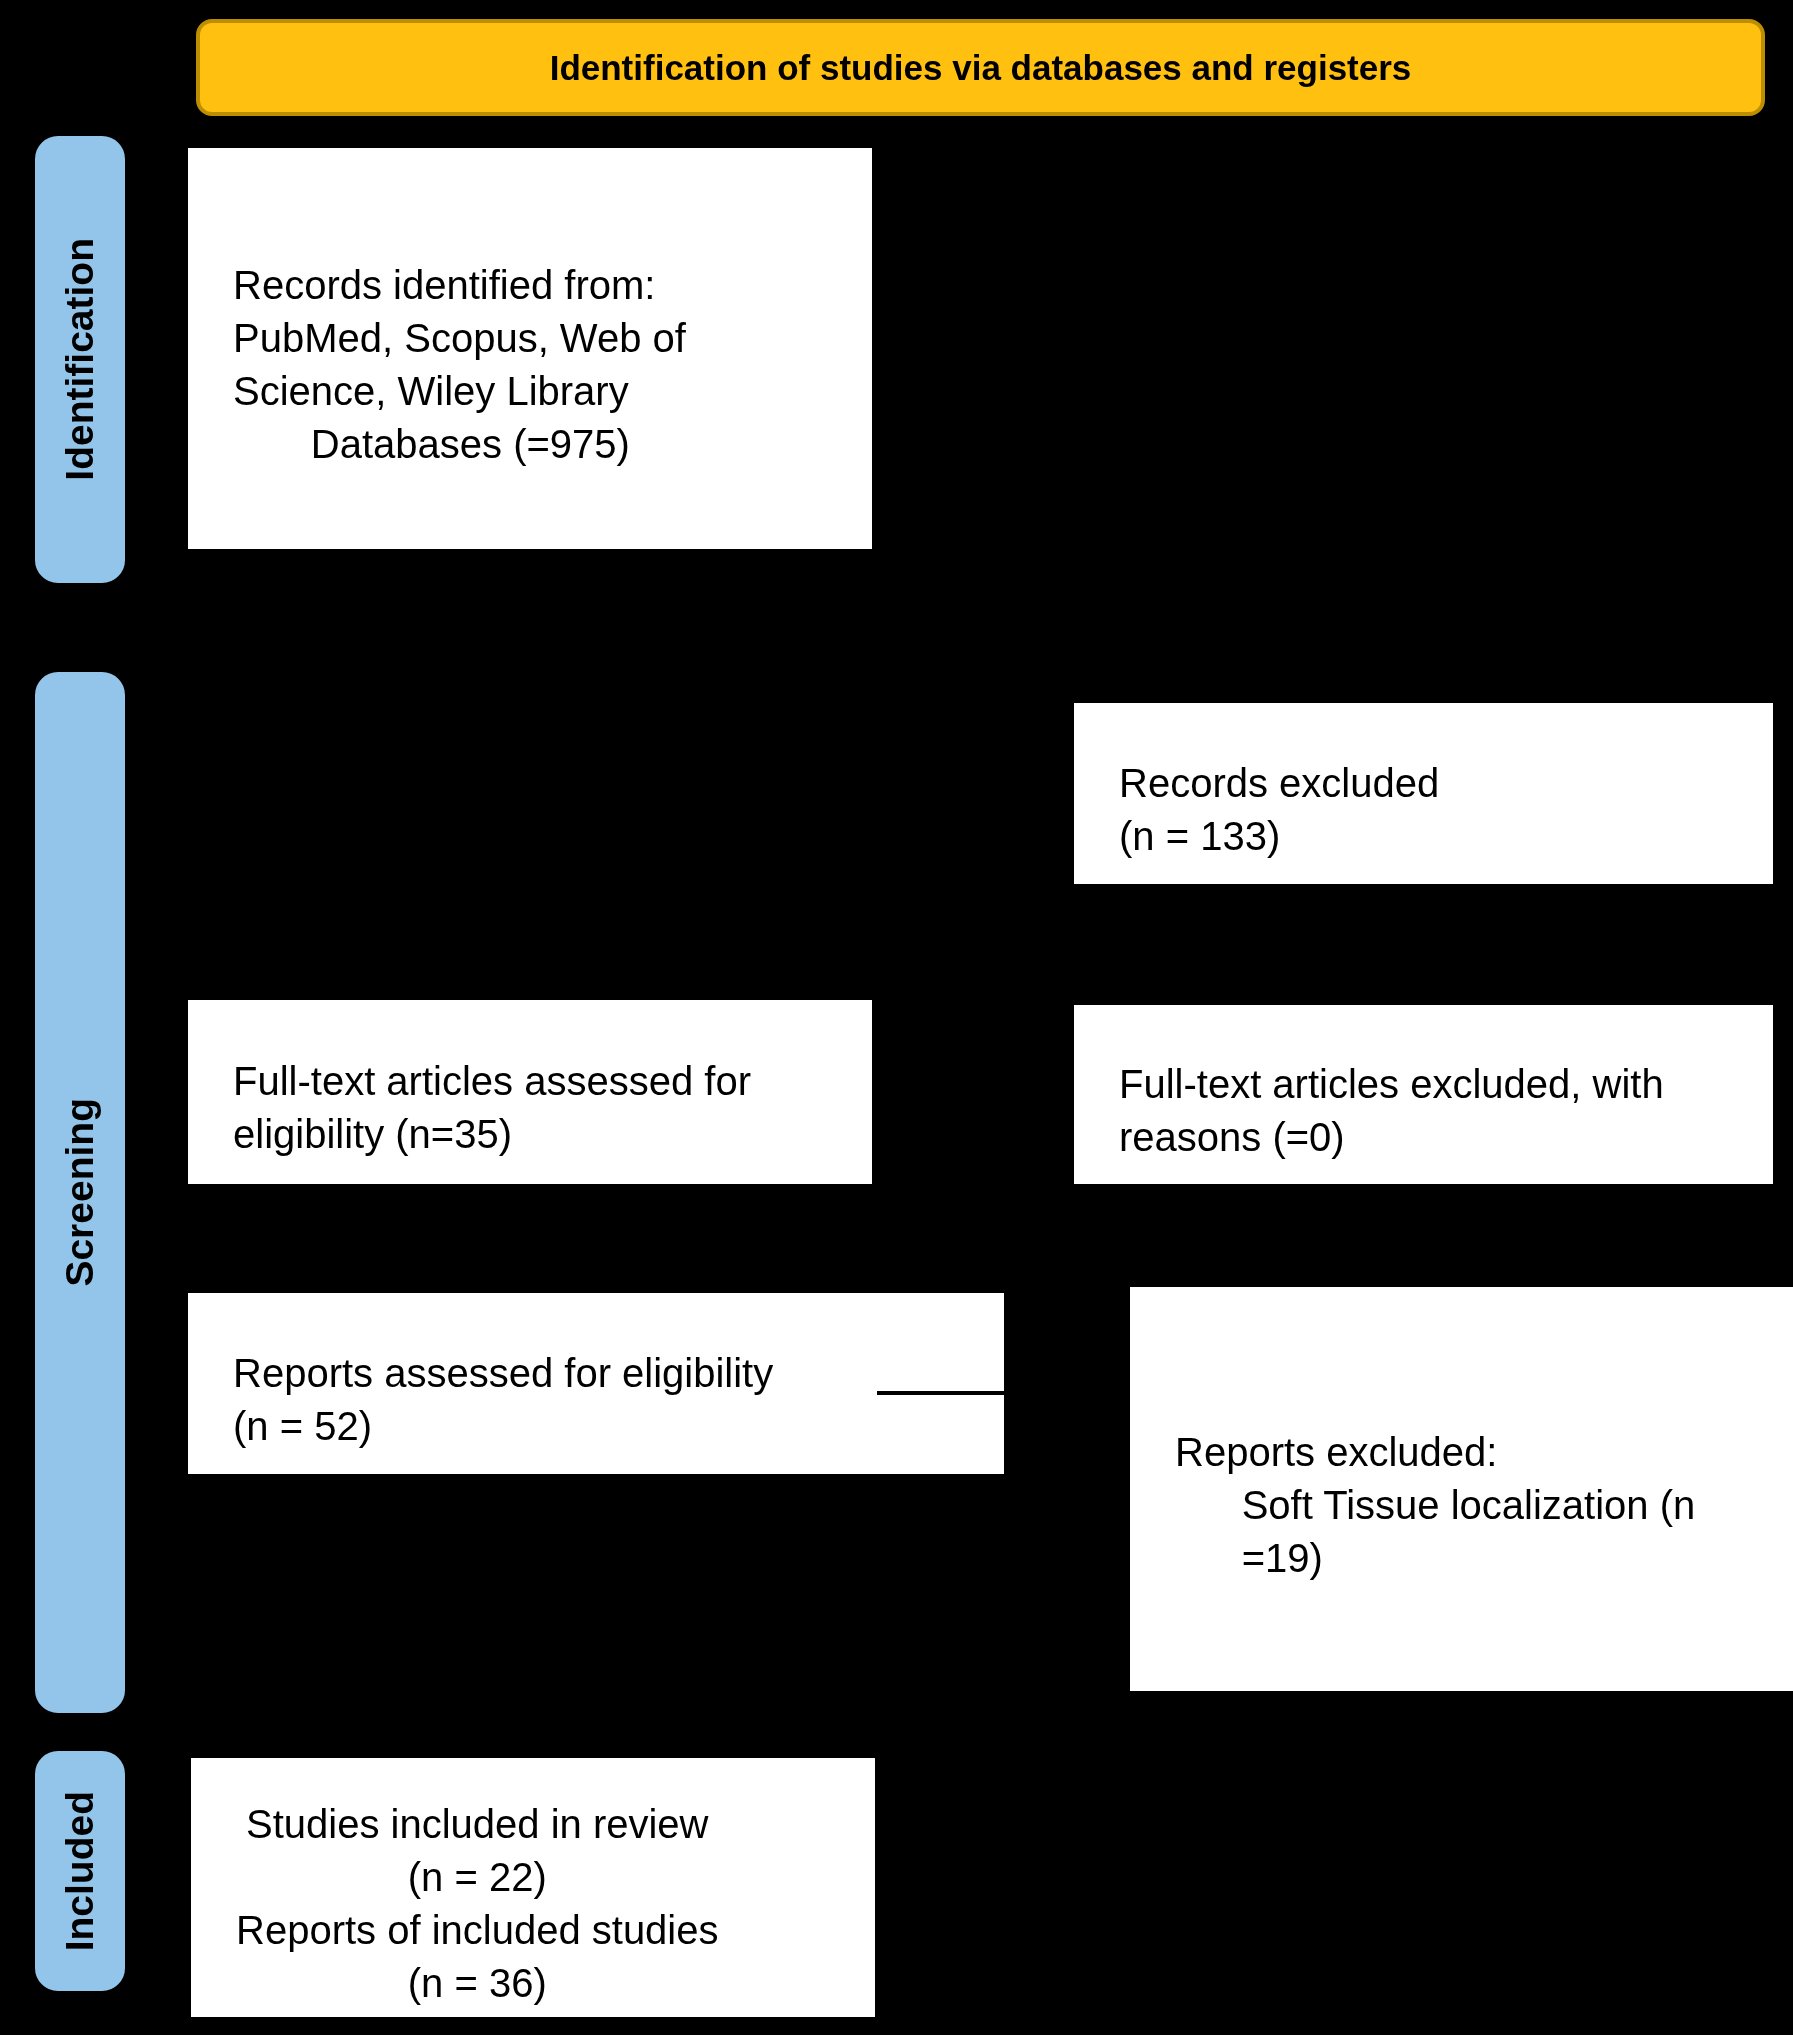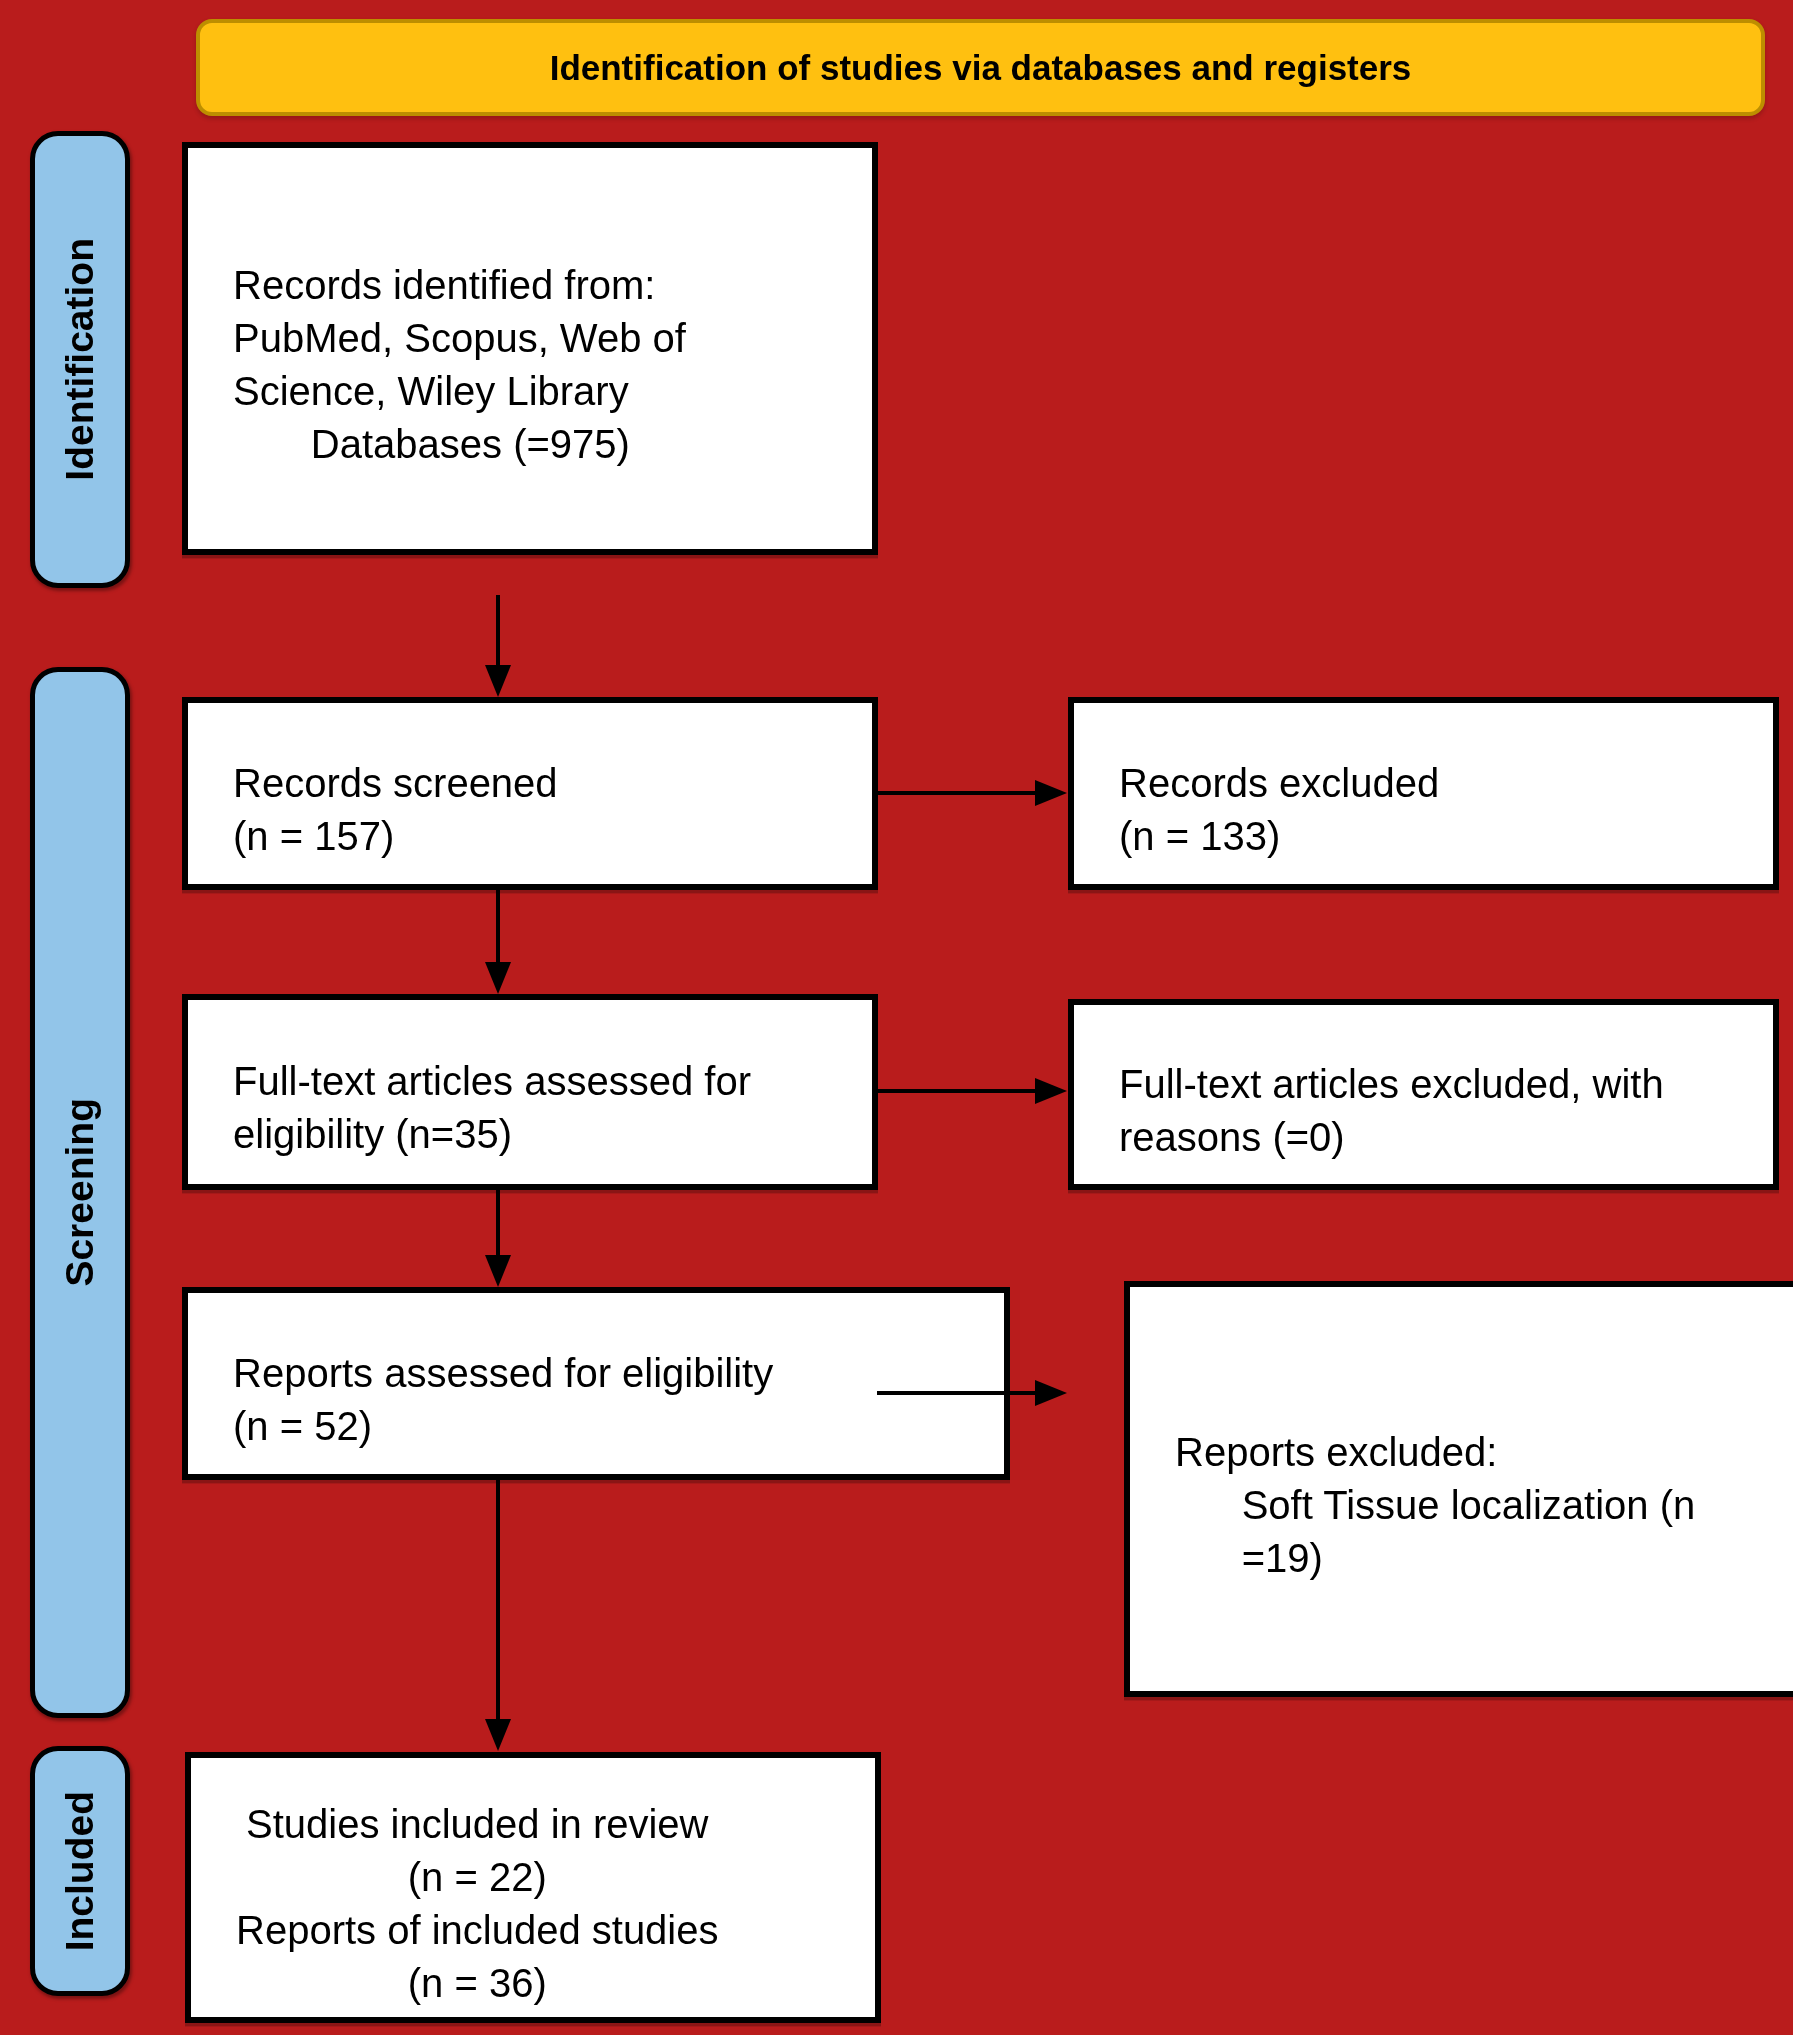--- a/index.html
+++ b/index.html
@@ -4,21 +4,21 @@
 <style>
   html, body {
     margin: 0;
     padding: 0;
     background: #ffffff;
   }
   .canvas {
     position: relative;
     width: 1794px;
     height: 2035px;
-    background: #b91c1c;
+    background: #000000;
     font-family: "Liberation Sans", "DejaVu Sans", sans-serif;
     color: #000000;
     overflow: hidden;
   }
 
   
   .banner {
     position: absolute;
     left: 196px; top: 19px;
     width: 1569px; height: 97px;
@@ -133,24 +133,20 @@
   <div class="stage stage-included">
     <span class="stage-label">Included</span>
   </div>
 
   <div class="box box-records-identified">
     <div class="box-text">Records identified from:
 PubMed, Scopus, Web of
 Science, Wiley Library
        Databases (=975)</div>
   </div>
-  <div class="box box-records-screened">
-    <div class="box-text">Records screened
-(n = 157)</div>
-  </div>
   <div class="box box-records-excluded">
     <div class="box-text">Records excluded
 (n = 133)</div>
   </div>
   <div class="box box-fulltext-assessed">
     <div class="box-text">Full-text articles assessed for
 eligibility (n=35)</div>
   </div>
   <div class="box box-fulltext-excluded">
     <div class="box-text">Full-text articles excluded, with

